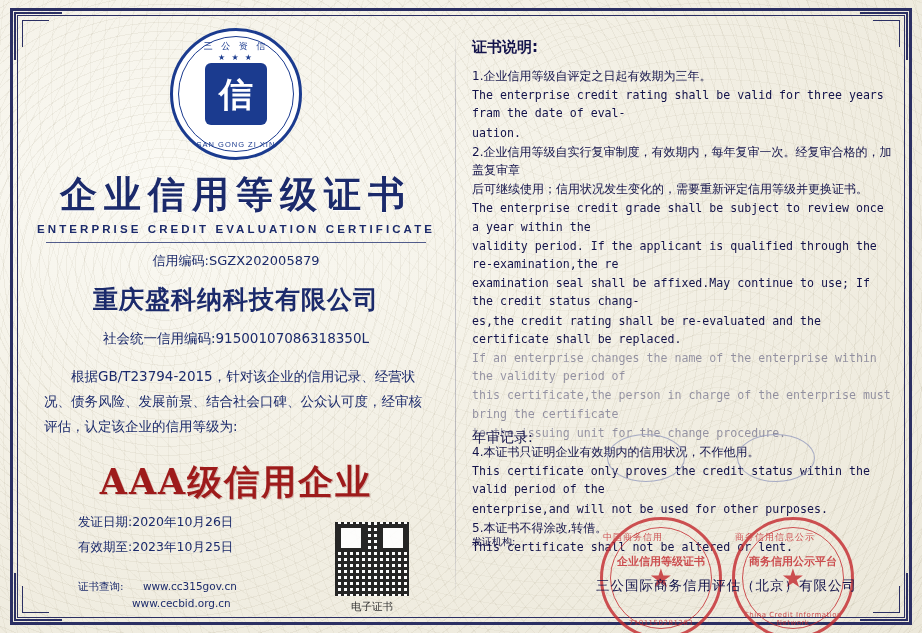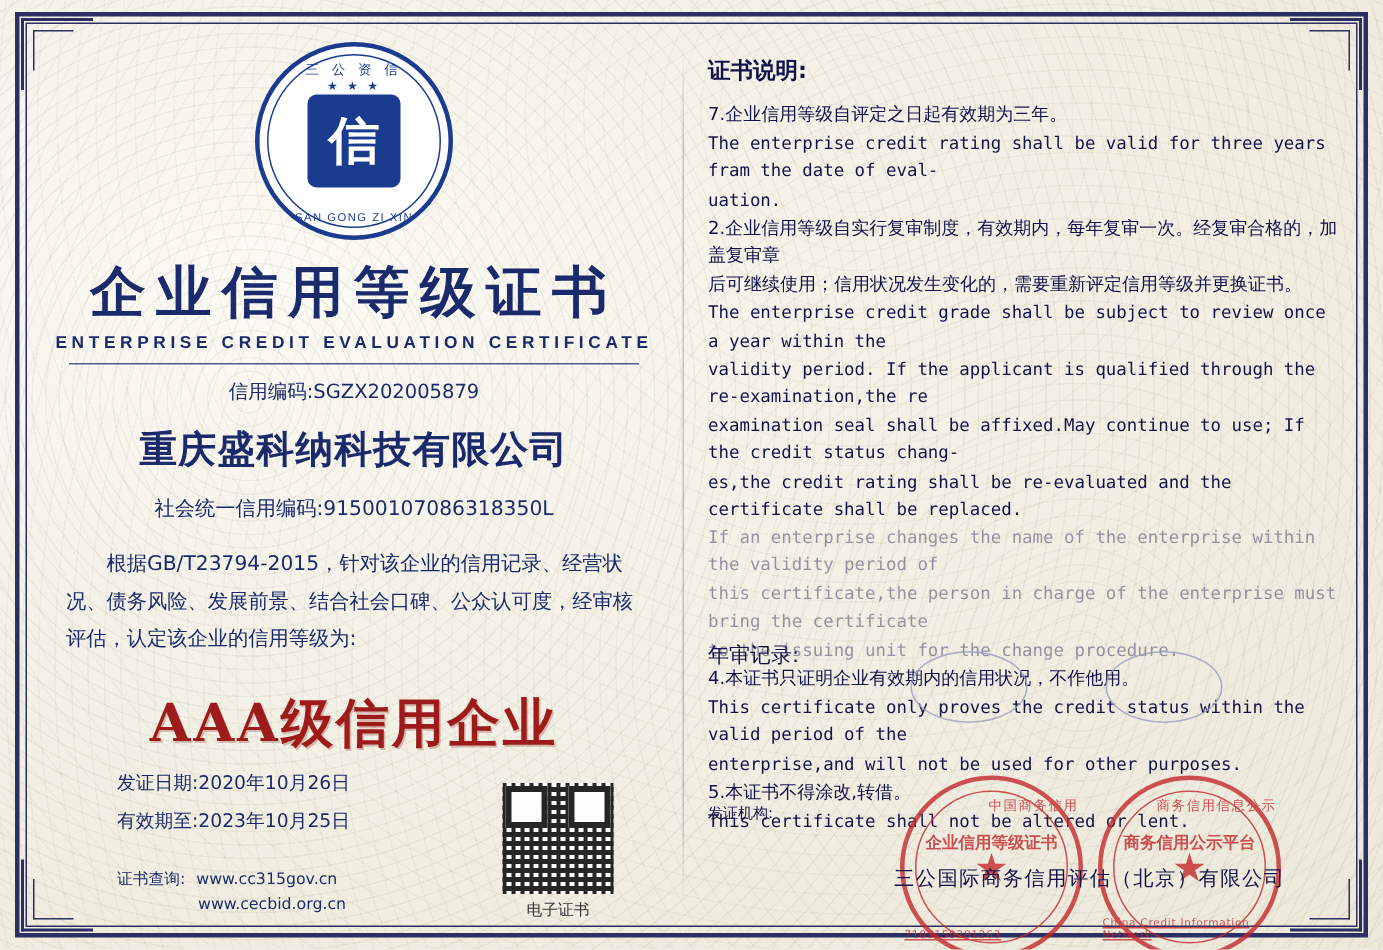--- a/index.html
+++ b/index.html
@@ -109,21 +109,21 @@
     text-shadow:1px 1px 0 rgba(120,20,20,.25);
   }
   .dates{
     position:absolute;left:52px;top:487px;text-align:left;font-size:12.5px;color:#1b2a6b;
     line-height:25px;font-family:"DejaVu Sans",sans-serif;
   }
   .query{
     position:absolute;left:52px;top:556px;text-align:left;font-size:10.5px;color:#1b2a6b;
     line-height:17px;font-family:"DejaVu Sans",sans-serif;
   }
-  .query .url{margin-left:4px;}
+  .query .url{margin-left:16px;}
   .qr-wrap{position:absolute;left:300px;top:500px;width:92px;text-align:center;}
   .qr{
     width:74px;height:74px;margin:0 auto;
     background-color:#fff;
     background-image:
       repeating-linear-gradient(90deg,#111 0 3px,transparent 3px 6px),
       repeating-linear-gradient(0deg,#111 0 3px,transparent 3px 6px);
     background-size:6px 6px,6px 6px;
     opacity:.9;
     position:relative;
@@ -175,31 +175,30 @@
   .redstamp{
     position:absolute;width:116px;height:116px;border-radius:50%;
     border:3px solid #c4282d;color:#c4282d;opacity:.8;
   }
   .redstamp .ring{position:absolute;inset:7px;border-radius:50%;border:1px solid #c4282d;}
   .redstamp .star{
     position:absolute;left:50%;top:50%;transform:translate(-50%,-50%);
     font-size:26px;line-height:1;
   }
   .redstamp .top{
-    position:absolute;top:11px;left:0;right:0;text-align:right;font-size:9px;letter-spacing:1px;
+    position:absolute;top:11px;left:0;right:0;text-align:left;font-size:9px;letter-spacing:1px;
     font-family:"DejaVu Sans",sans-serif;
   }
   .redstamp .mid{
     position:absolute;top:34px;left:0;right:0;text-align:center;font-size:11px;font-weight:bold;
     font-family:"DejaVu Sans",sans-serif;
   }
   .redstamp .bot{
-    position:absolute;bottom:9px;left:0;right:0;text-align:left;font-size:7px;letter-spacing:.5px;
+    position:absolute;bottom:9px;left:0;right:0;text-align:center;font-size:7px;letter-spacing:.5px;
     font-family:"DejaVu Sans",sans-serif;
-    text-decoration:underline;
   }
   .s1{left:128px;top:-8px;}
   .s2{left:260px;top:-8px;}
 </style>
 </head>
 <body>
 
 <div class="cert">
   <div class="bg-lines"></div>
   <div class="border-outer"></div>
@@ -249,21 +248,21 @@
 
     <div class="qr-wrap">
       <div class="qr"></div>
       <div class="qr-label">电子证书</div>
     </div>
   </div>
 
   <div class="right">
     <h3>证书说明:</h3>
     <div id="notes-list">
-        <div class="note cn">7.企业信用等级自评定之日起有效期为三年。</div>
+        <div class="note cn">1.企业信用等级自评定之日起有效期为三年。</div>
         <div class="note">The enterprise credit rating shall be valid for three years fram the date of eval-</div>
         <div class="note">uation.</div>
         <div class="note cn">2.企业信用等级自实行复审制度，有效期内，每年复审一次。经复审合格的，加盖复审章</div>
         <div class="note cn">后可继续使用；信用状况发生变化的，需要重新评定信用等级并更换证书。</div>
         <div class="note">The enterprise credit grade shall be subject to review once a year within the</div>
         <div class="note">validity period. If the applicant is qualified through the re-examination,the re</div>
         <div class="note">examination seal shall be affixed.May continue to use; If the credit status chang-</div>
         <div class="note">es,the credit rating shall be re-evaluated and the certificate shall be replaced.</div>
         <div class="note faded">If an enterprise changes the name of the enterprise within the validity period of</div>
         <div class="note faded">this certificate,the person in charge of the enterprise must bring the certificate</div>

